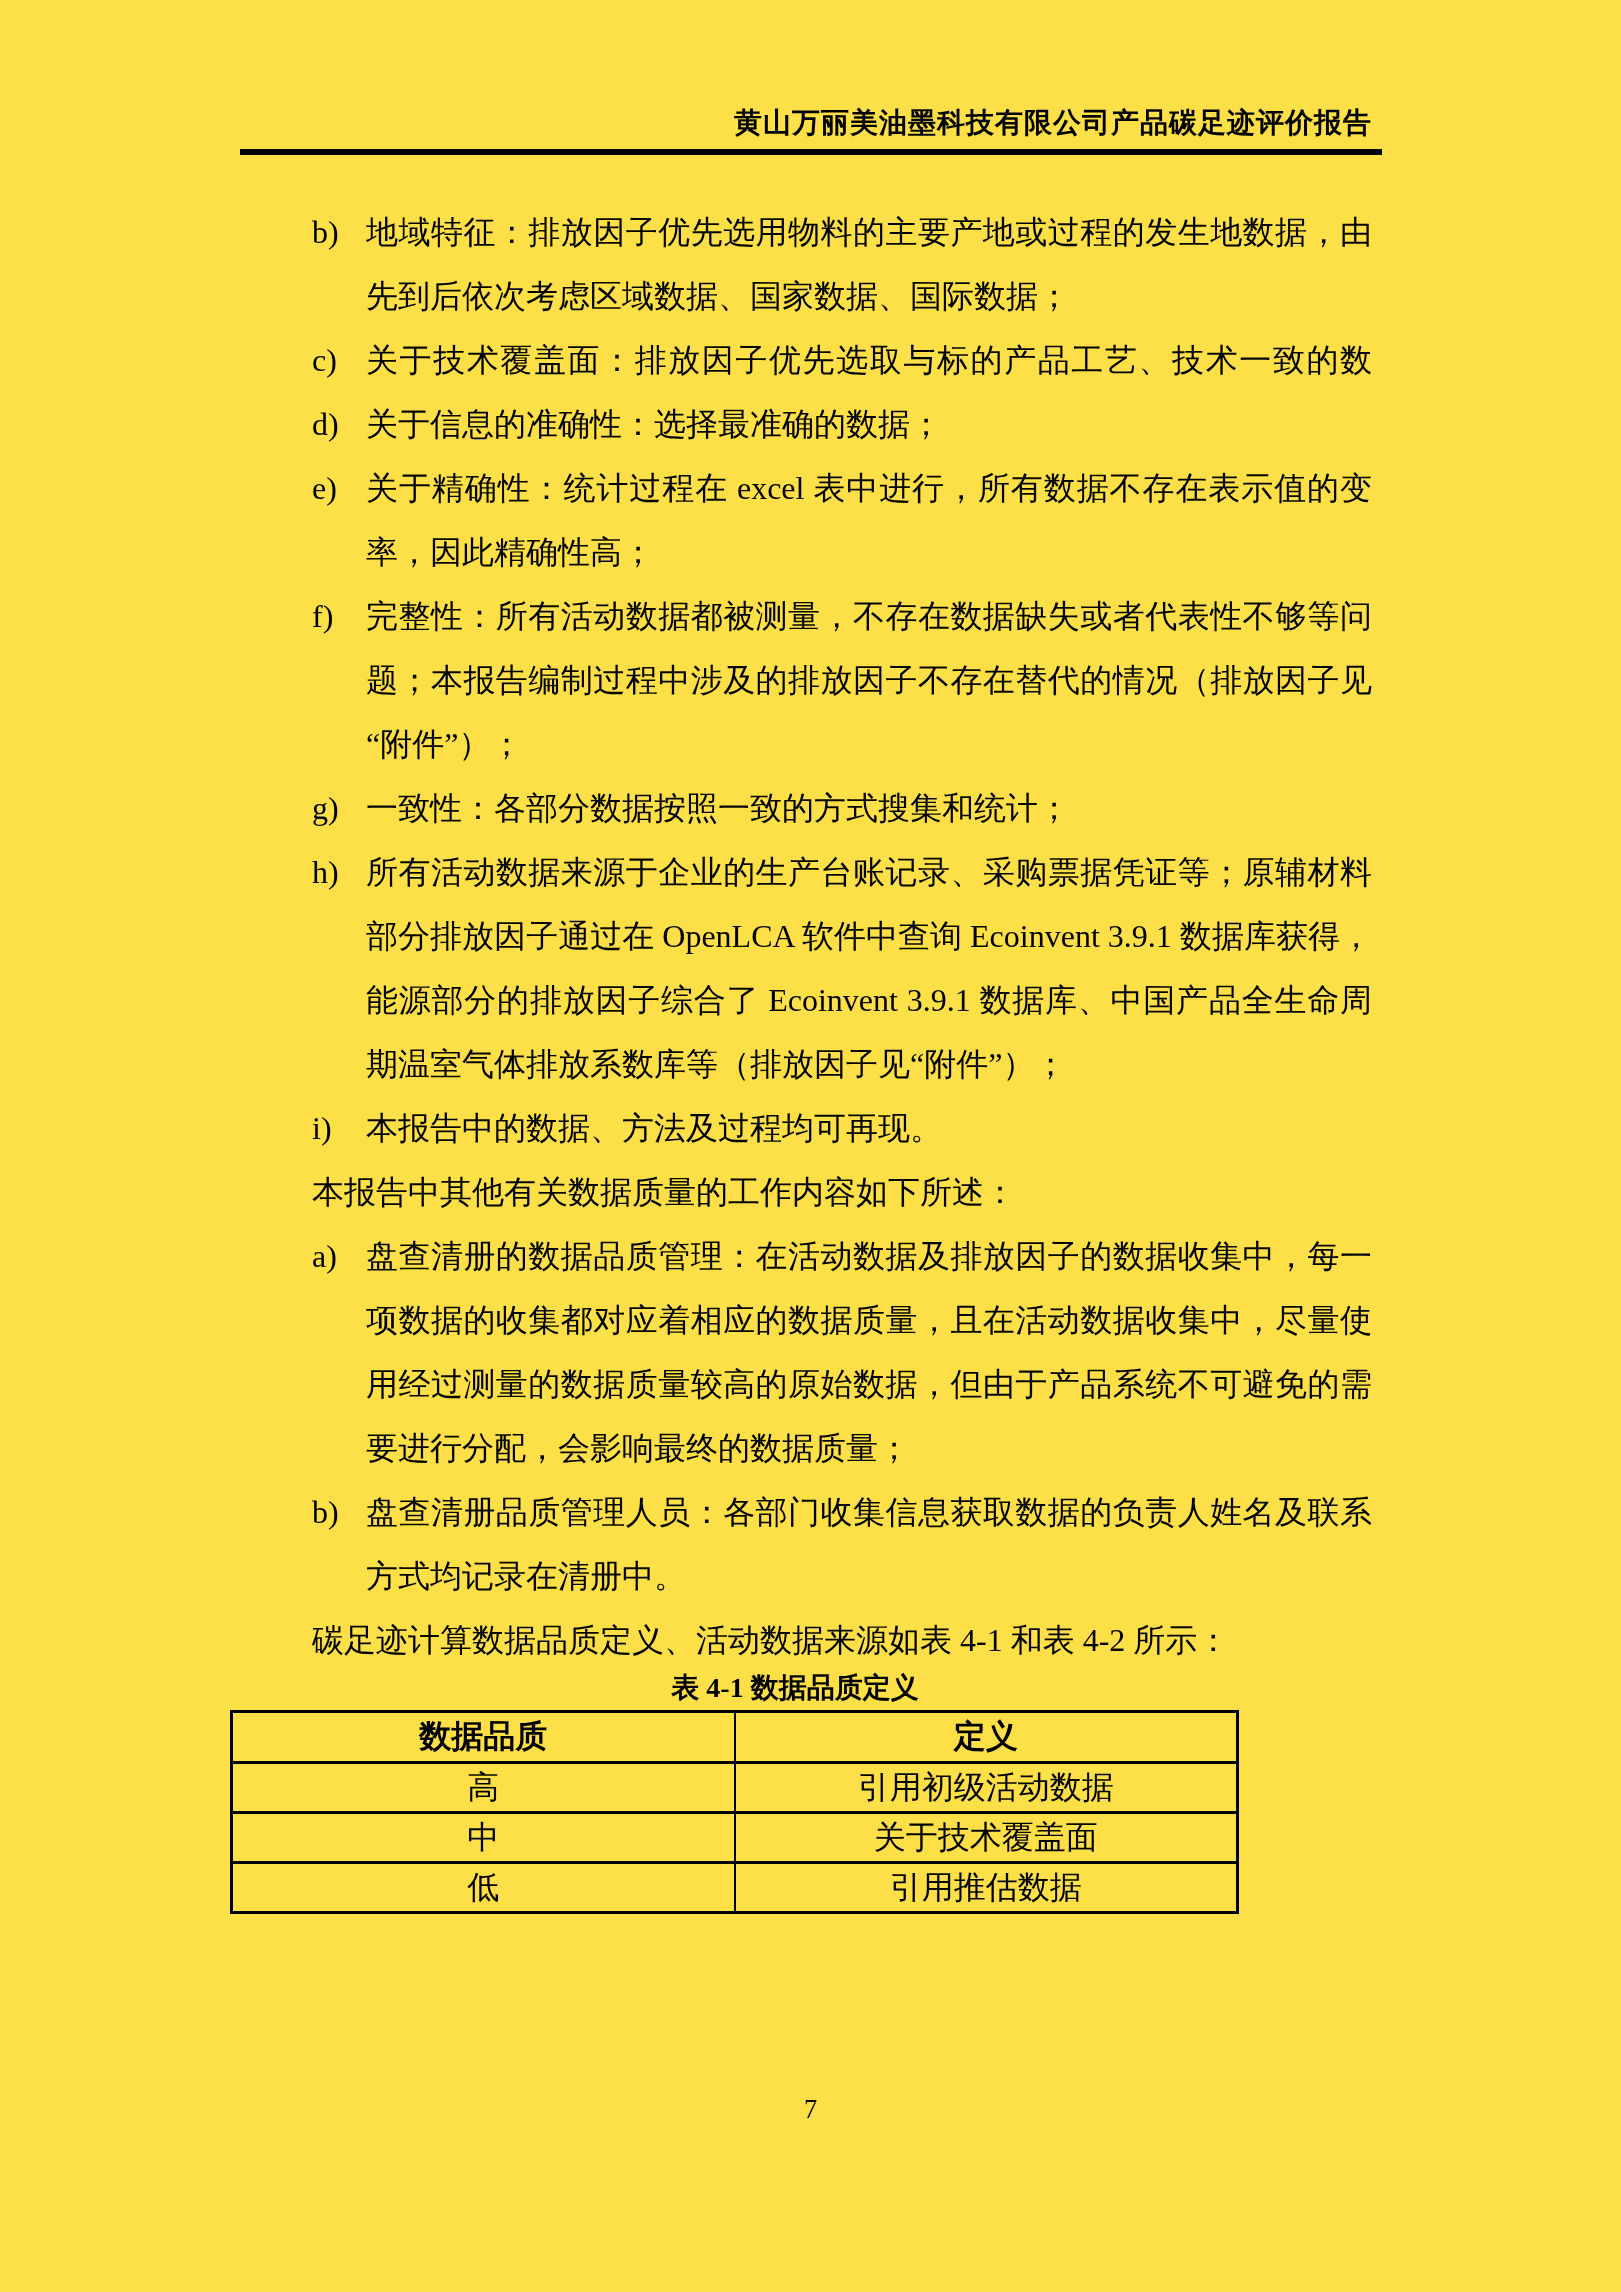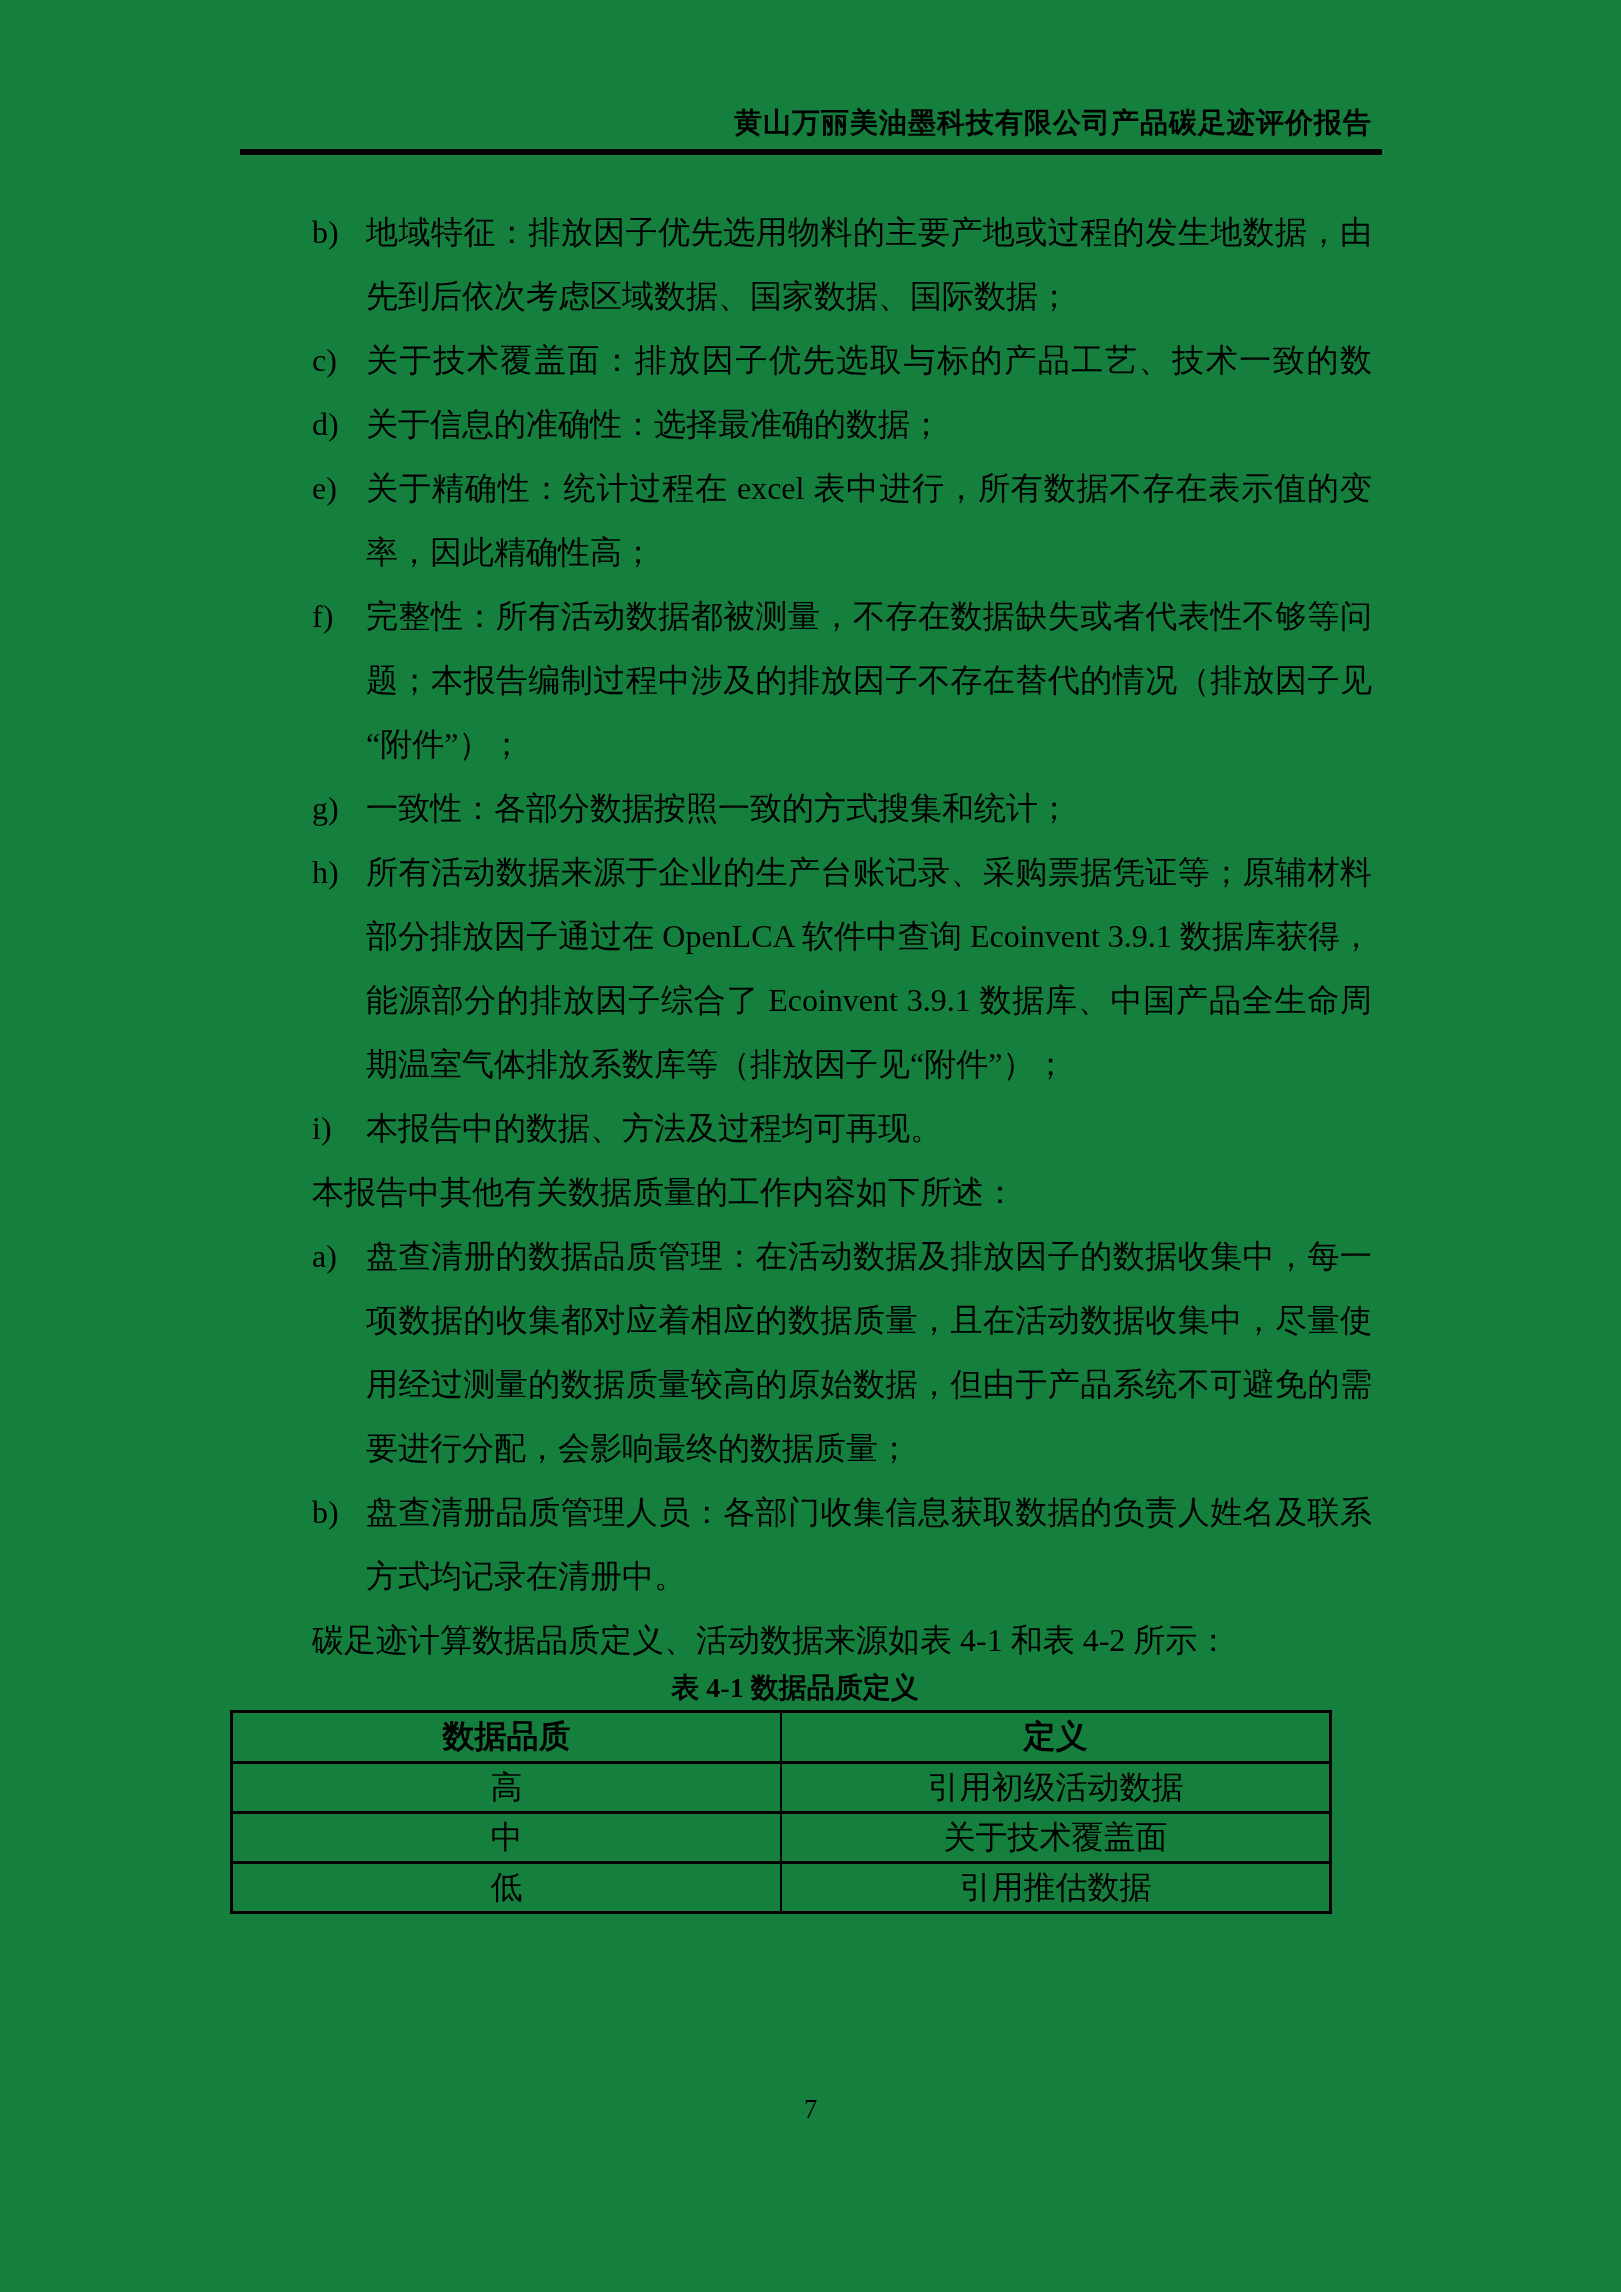--- a/index.html
+++ b/index.html
@@ -1,19 +1,19 @@
 <!DOCTYPE html>
 <html lang="zh"><head>
 <meta charset="utf-8">
 <style>
   html,body { margin:0; padding:0; background:#ffffff; }
   .page {
     position:relative;
     width:1621px; height:2293px;
-    background:#15803d;
+    background:#fde047;
     color:#000000;
     font-family:"Liberation Serif","DejaVu Serif",serif;
     overflow:hidden;
   }
 
   
   .header-title {
     position:absolute; top:102px; left:240px; width:1132px;
     text-align:right;
     font-size:28px; font-weight:bold; line-height:41px;
@@ -41,21 +41,21 @@
   .para { padding-left:72px; }
 
   
   .table-caption {
     position:absolute; top:1666px; left:230px; width:1130px;
     text-align:center; font-size:28px; line-height:43px;font-weight:bold;
   }
 
   
   .dq-table {
-    position:absolute; top:1710px; left:230px; width:1102px;
+    position:absolute; top:1710px; left:230px; width:1009px;
     border-collapse:collapse; table-layout:fixed;
     border:3.9px solid #000000;
   }
   .dq-table th, .dq-table td {
     border-left:2.9px solid #000000; border-right:2.9px solid #000000;
     border-top:3.9px solid #000000; border-bottom:3.9px solid #000000;
     text-align:center; vertical-align:middle;
     font-size:32px; padding:0;
   }
   .dq-table thead tr { height:51px; }

